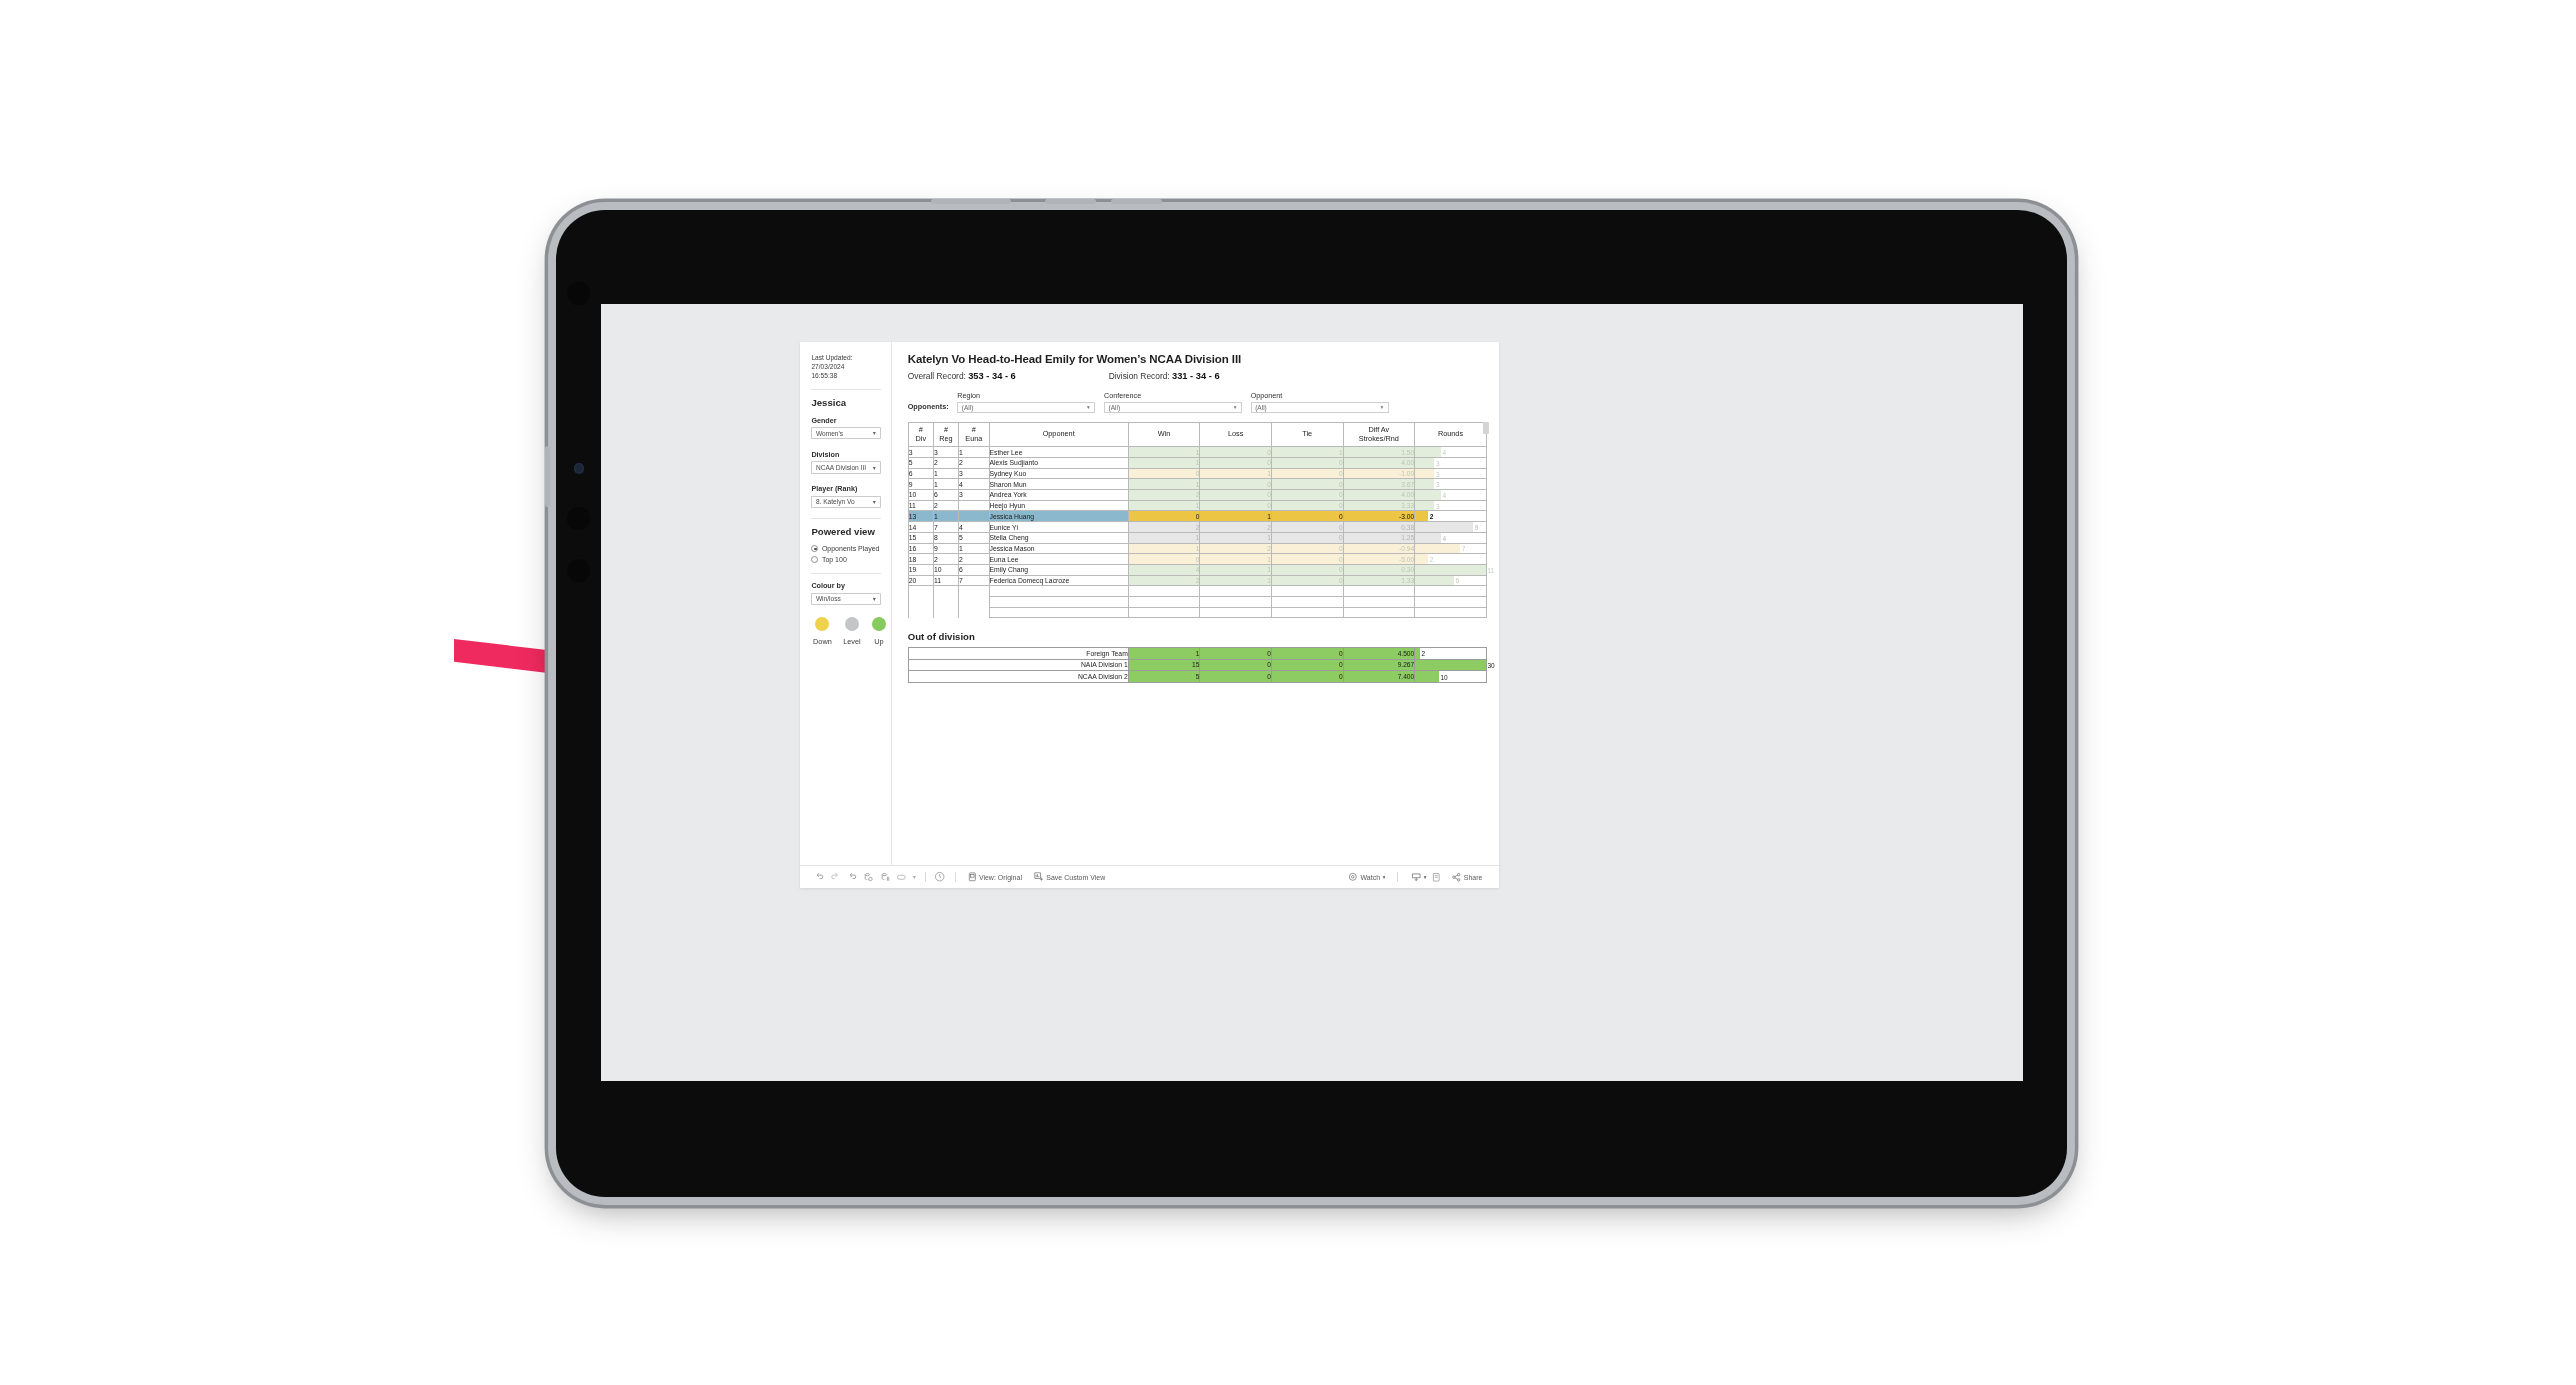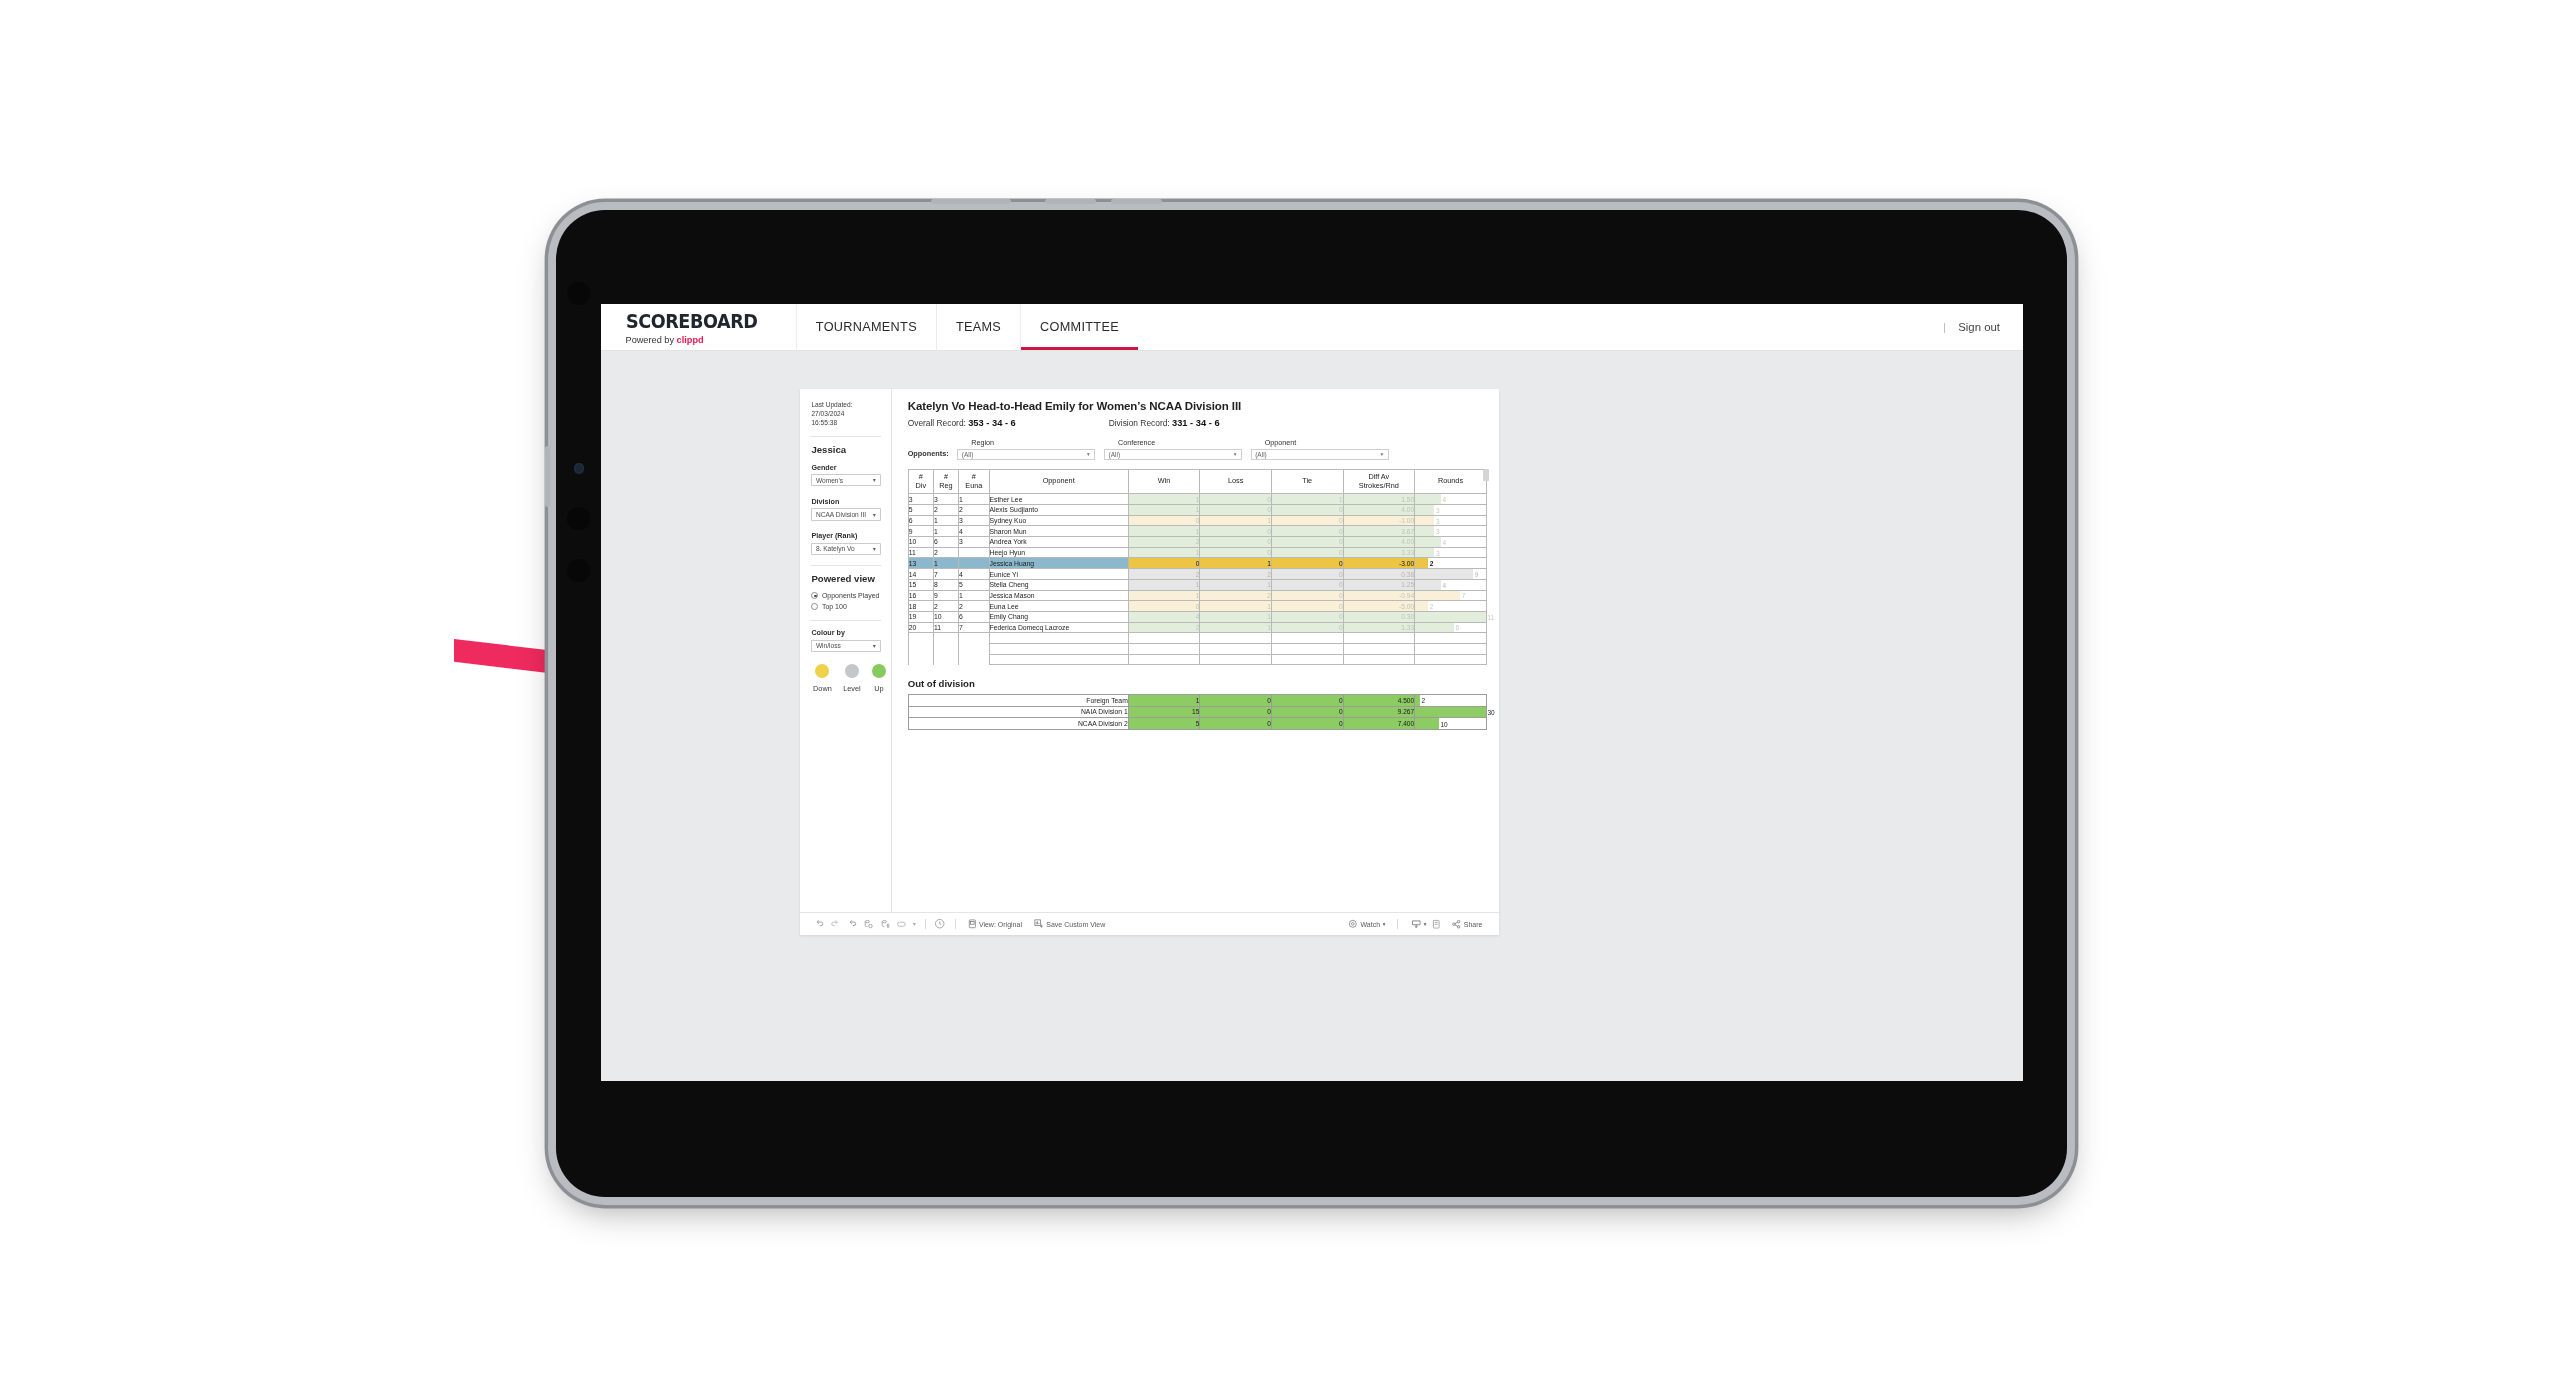--- a/index.html
+++ b/index.html
@@ -128,21 +128,21 @@
   
   .main { flex: 1; padding: 11.4px 12.2px 0 15.7px; overflow: hidden; position: relative; }
   .viz-title { font-size: 11.5px; font-weight: 600; color: #1f1f1f; letter-spacing: -0.1px; }
   .rec-row { display: flex; margin-top: 6.1px; font-size: 8.4px; color: #333; }
   .rec-row .rec { width: 201px; }
   .rec b { font-weight: 700; font-size: 9.3px; color: #111; }
 
   .filters { display: flex; align-items: flex-end; gap: 8.7px; margin-top: 9.6px; }
   .filters .flabel-left { font-size: 7.3px; color: #333; padding-bottom: 2.6px; font-weight: bold; }
   .fgroup { width: 138px; }
-  .fgroup .ftitle { font-size: 7.2px; color: #2f2f2f; margin-bottom: 1.7px; margin-left: 14px; }
+  .fgroup .ftitle { font-size: 7.2px; color: #2f2f2f; margin-bottom: 1.7px; }
   .fsel {
     height: 11.4px; border: 0.9px solid #cfcfcf; background: #fff;
     display: flex; align-items: center; padding: 0 3.5px; font-size: 6.5px; color: #666;
     cursor: pointer;
   }
   .fsel .caret { margin-left: auto; font-size: 4.8px; color: #777; }
 
   
   .grid-wrap { margin-top: 8.7px; position: relative; }
   table.grid { border-collapse: collapse; width: 100%; table-layout: fixed; font-size: 6.6px; color: #222; }
@@ -207,37 +207,20 @@
     <div class="device-side-btn" style="left:555px; top:-11.4px; width:51px; height:5.2px;"></div>
     <div class="device-side-btn" style="left:-11.4px; top:236px; width:5.2px; height:61px;"></div>
 
     <div class="bezel-dot" style="left:10.5px; top:72px; width:23px; height:23px;"></div>
     <div class="bezel-sensor" style="left:17.5px; top:253px; width:10.5px; height:10.5px;"></div>
     <div class="bezel-dot" style="left:10.5px; top:297px; width:23px; height:23px;"></div>
     <div class="bezel-dot" style="left:10.5px; top:349px; width:23px; height:23px;"></div>
 
     <div class="screen">
 
-      <div class="app-header">
-        <div class="brand">
-          <div class="brand-name">SCOREBOARD</div>
-          <div class="brand-sub">
-            <span>Powered by </span><b>clippd</b>
-          </div>
-        </div>
-        <div class="nav-main">
-          <div class="nav-item">TOURNAMENTS</div>
-          <div class="nav-item">TEAMS</div>
-          <div class="nav-item active">COMMITTEE</div>
-        </div>
-        <div class="header-right">
-          <span class="hr-divider">|</span>
-          <span class="signout">Sign out</span>
-        </div>
-      </div>
 
 
       <div class="canvas">
         <div class="viz-card">
           <div class="viz-body">
 
             <div class="side">
               <div class="last-updated">
                 <div>Last Updated: 27/03/2024</div>
                 <div>16:55:38</div>

